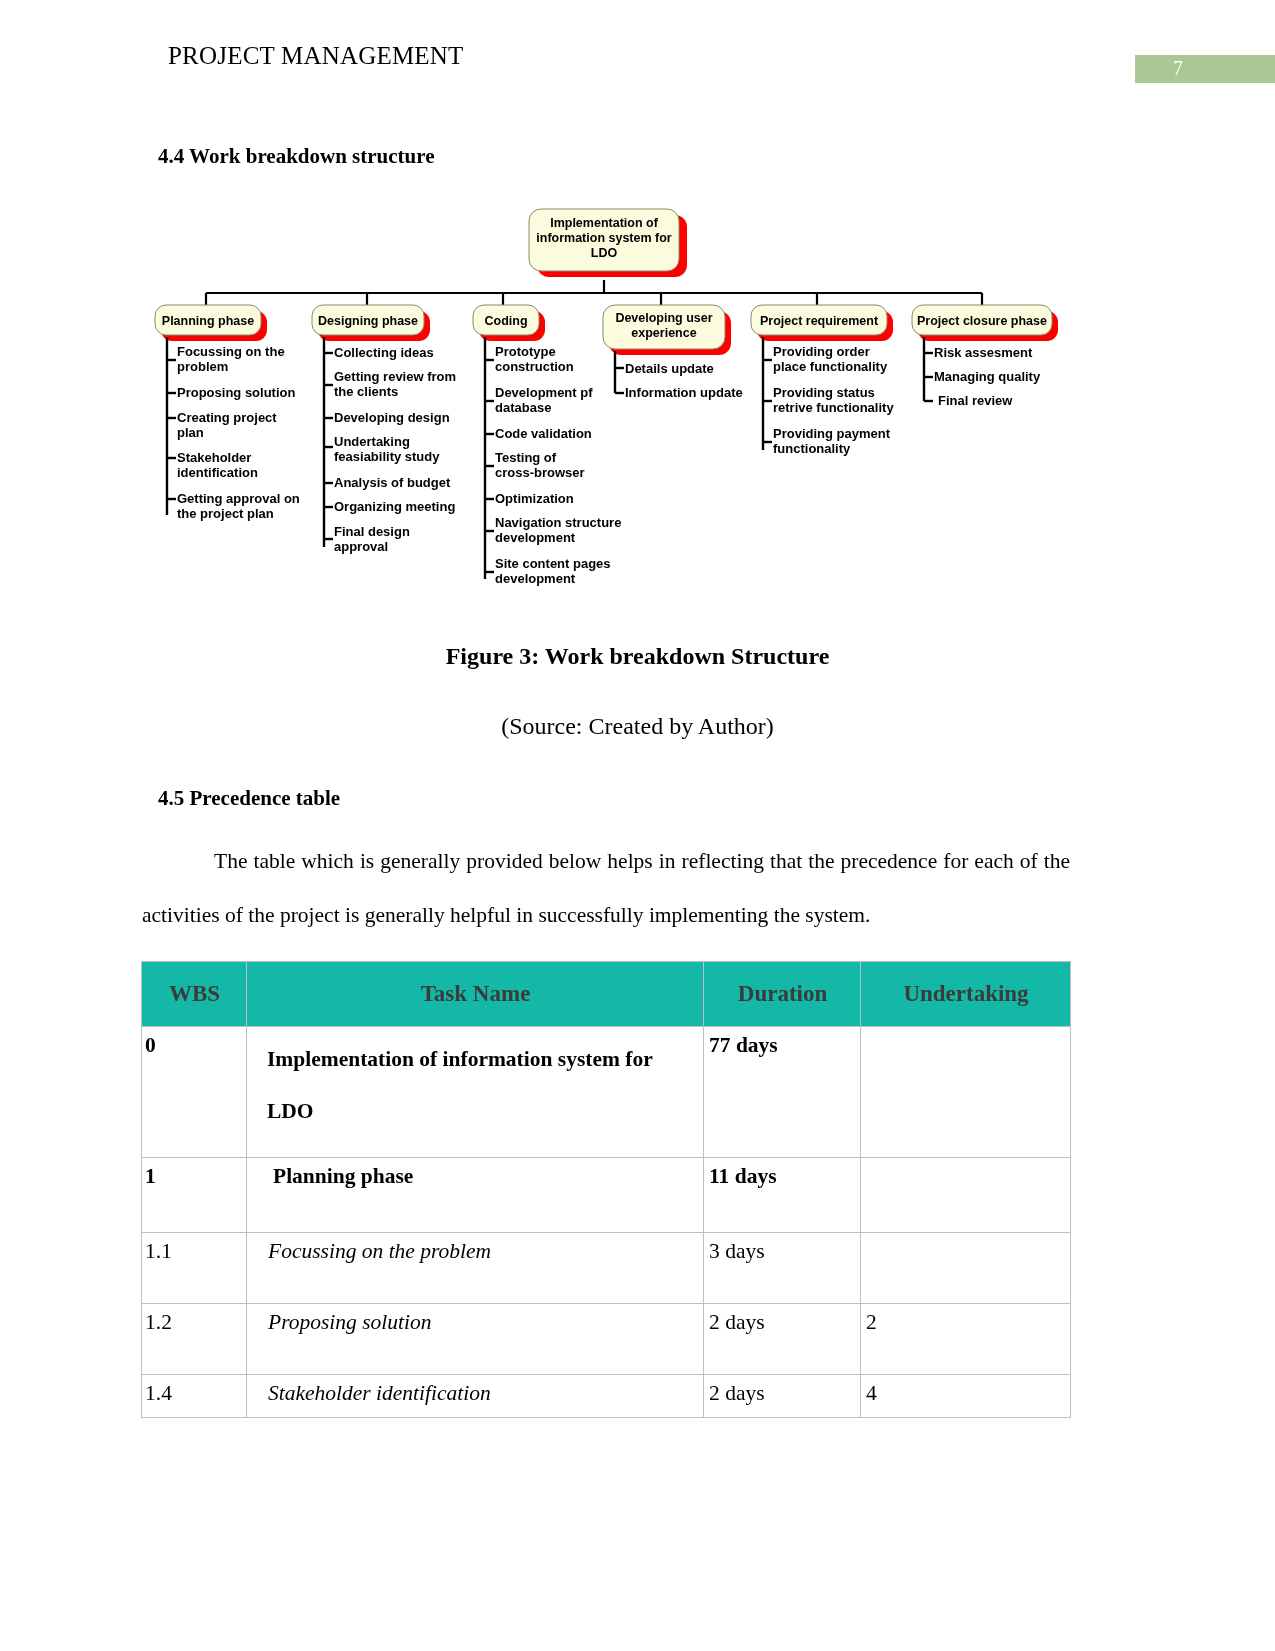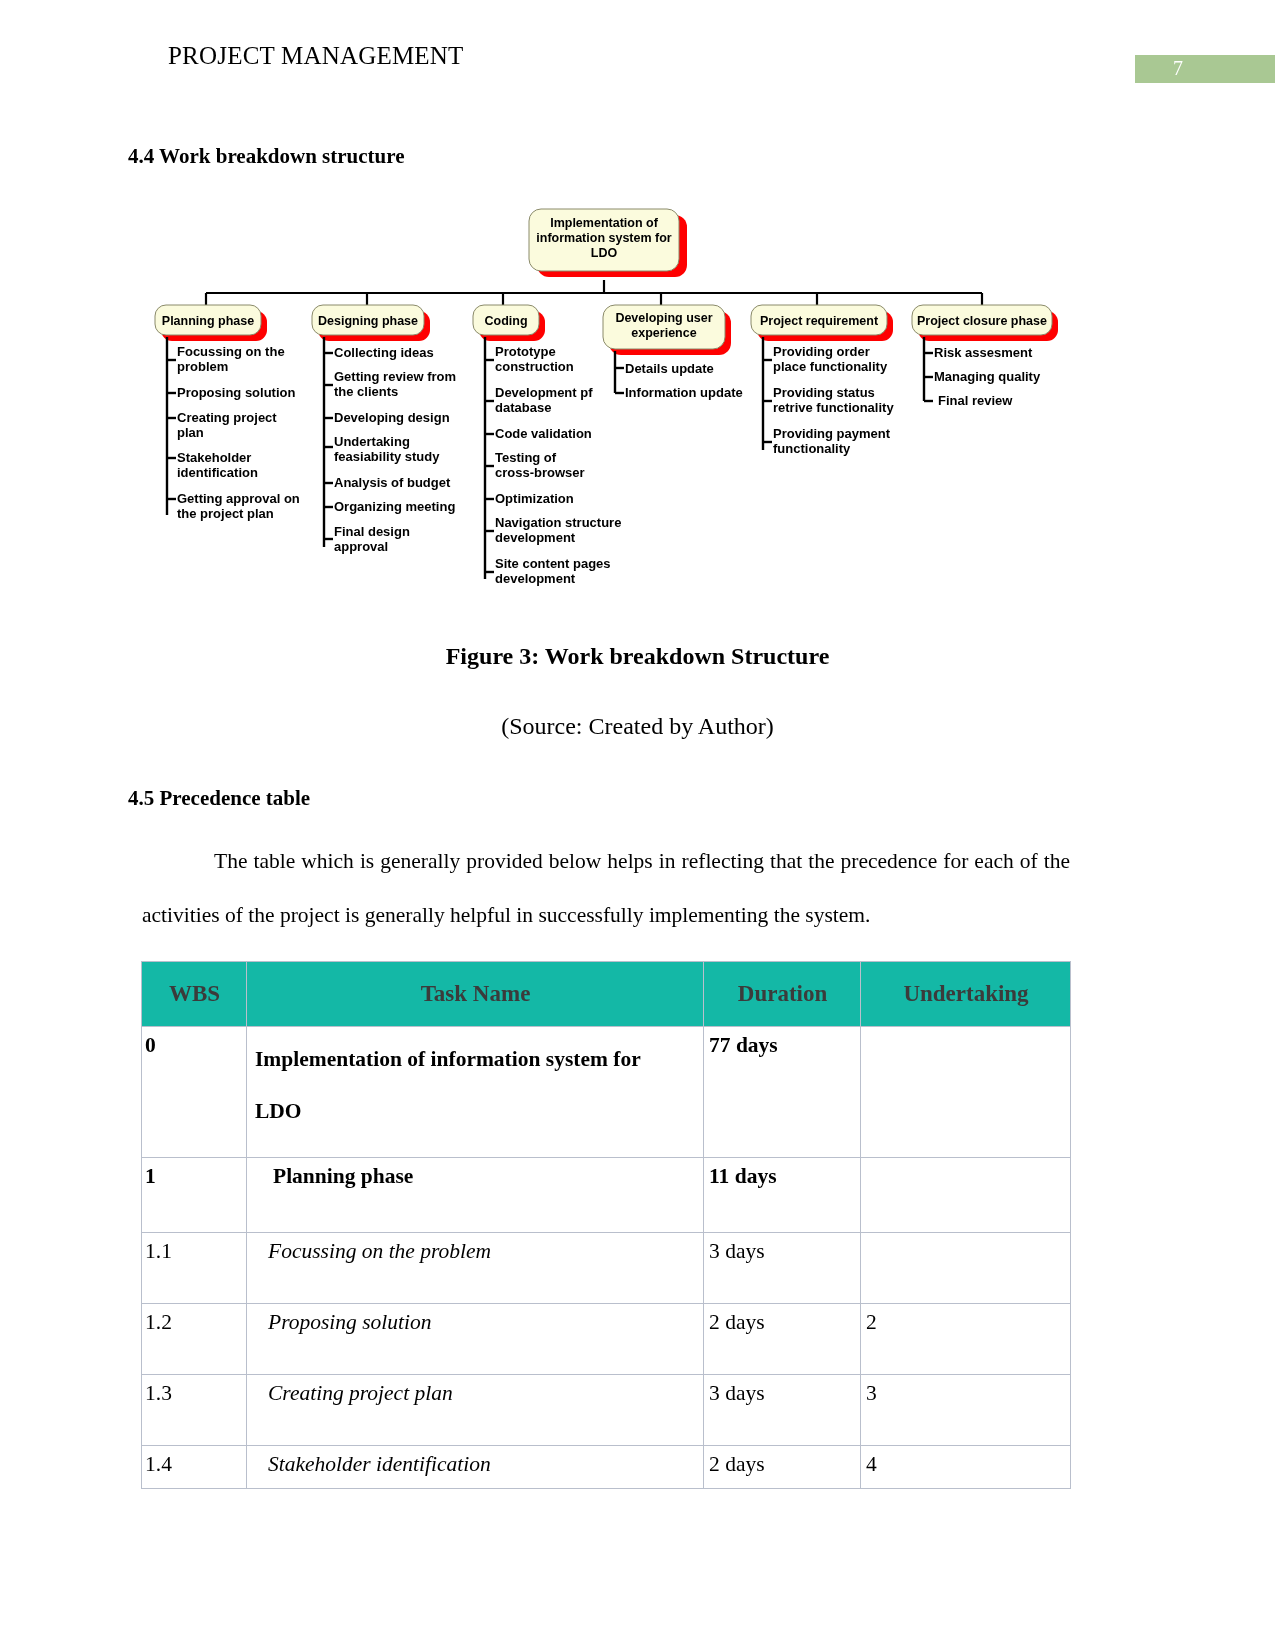--- a/index.html
+++ b/index.html
@@ -50,21 +50,21 @@
 
   
   .content {
     position: absolute;
     left: 0;
     top: 0;
     width: 1275px;
   }
   .h-sub {
     position: absolute;
-    left: 128px;
+    left: 158px;
     font-size: 21px;
     font-weight: bold;
     white-space: nowrap;
   }
   #h44 { top: 144px; }
   #h45 { top: 786px; }
 
   .para {
     position: absolute;
     left: 142px;
@@ -121,21 +121,21 @@
     font-weight: bold;
     font-size: 23px;
     height: 52px;
     vertical-align: middle;
     color: #3b3b3b;
   }
   .prec-table td.num { padding-left: 3px; }
   .prec-table tr.bold td { font-weight: bold; }
   .prec-table td.task-indent { padding-left: 21px; font-style: italic; }
   .prec-table td.task-indent-sm { padding-left: 26px; }
-  .prec-table td.task-root { padding-left: 8px; line-height: 52px; }
+  .prec-table td.task-root { padding-left: 20px; line-height: 52px; }
   .row-h-root td { height: 118px; }
   .row-h-phase td { height: 62px; }
   .row-h-std  td { height: 58px; margin-left: 20px; }
   .row-h-last td { height: 30px; }
 </style>
 </head>
 <body>
 
 <div class="page-header">
   <div class="header-title">PROJECT MANAGEMENT</div>
@@ -336,26 +336,20 @@
         <td class="task-indent">Focussing on the problem</td>
         <td>3 days</td>
         <td></td>
       </tr>
       <tr class="row-h-std">
         <td class="num">1.2</td>
         <td class="task-indent">Proposing solution</td>
         <td>2 days</td>
         <td>2</td>
       </tr>
-      <tr class="row-h-std">
-        <td class="num">1.3</td>
-        <td class="task-indent">Creating project plan</td>
-        <td>3 days</td>
-        <td>3</td>
-      </tr>
       <tr class="row-h-last">
         <td class="num">1.4</td>
         <td class="task-indent">Stakeholder identification</td>
         <td>2 days</td>
         <td>4</td>
       </tr>
     </tbody>
   </table>
 
 </div>

